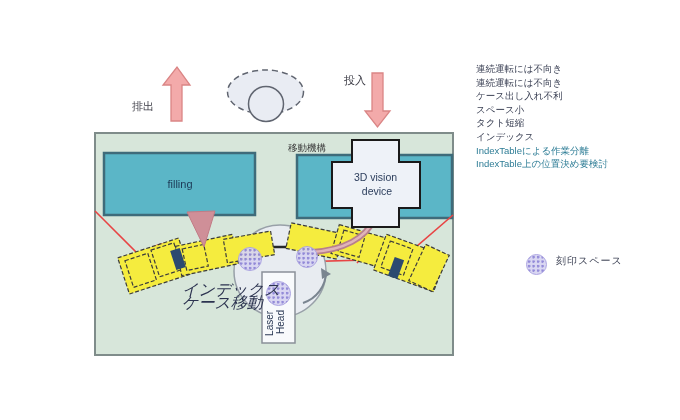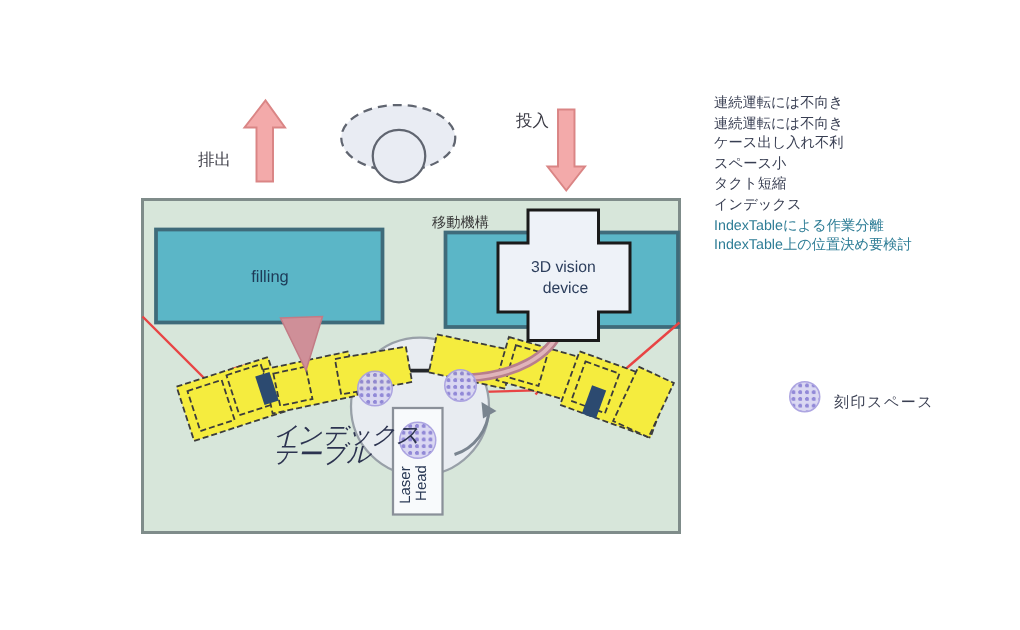--- a/index.html
+++ b/index.html
@@ -8,21 +8,21 @@
   .stage svg{position:absolute;left:0;top:0;z-index:1;}
   .abs{position:absolute;z-index:3;}
   .flow-label{font-size:11px;color:#3c3c46;}
   .notes{position:absolute;left:476px;top:62px;z-index:3;font-size:9.5px;line-height:13.6px;
          color:#383e52;white-space:nowrap;}
   .notes .note-index{color:#2e7d96;}
   .dotcircle{position:absolute;z-index:2;border-radius:50%;
      background-color:#d9d6f2;
      background-image:radial-gradient(circle at 2px 2px,#8d84d6 1.2px,transparent 1.5px);
      background-size:4.5px 4.5px;border:1px solid #a9a1e0;box-sizing:border-box;opacity:.95;}
-  .legend{position:absolute;left:486px;top:254px;z-index:3;display:flex;align-items:flex-end;padding-left:40px;}
+  .legend{position:absolute;left:486px;top:254px;z-index:3;display:flex;align-items:flex-start;padding-left:40px;}
   .legend .dot{position:relative;width:21px;height:21px;flex:0 0 auto;}
   .legend .lbl{margin-left:9px;font-size:10px;color:#3a3f52;letter-spacing:1px;}
   .idx-label{position:absolute;left:182px;top:285px;z-index:3;font-size:16px;line-height:12.5px;
              color:#2c3350;font-style:italic;font-family:Liberation Mono, monospace;}
 </style>
 </head>
 <body>
 
 <div class="stage">
 
@@ -112,21 +112,21 @@
 
   <div class="dotcircle" style="left:238px;top:247px;width:24px;height:24px;"></div>
   <div class="dotcircle" style="left:296px;top:246px;width:22px;height:22px;"></div>
   <div class="dotcircle" style="left:266px;top:281px;width:25px;height:25px;"></div>
 
   <div class="abs flow-label" style="left:132px;top:74px;margin-top:25px;">排出</div>
   <div class="abs flow-label" style="left:344px;top:73px;">投入</div>
 
   <div class="idx-label">
     <div>インデックス</div>
-    <div>テーブル</div>
+    <div>ケース移動</div>
   </div>
 
   <div class="notes">
     <div>連続運転には不向き</div>
     <div>連続運転には不向き</div>
     <div>ケース出し入れ不利</div>
     <div>スペース小</div>
     <div>タクト短縮</div>
     <div>インデックス</div>
     <div class="note-index">IndexTableによる作業分離</div>

